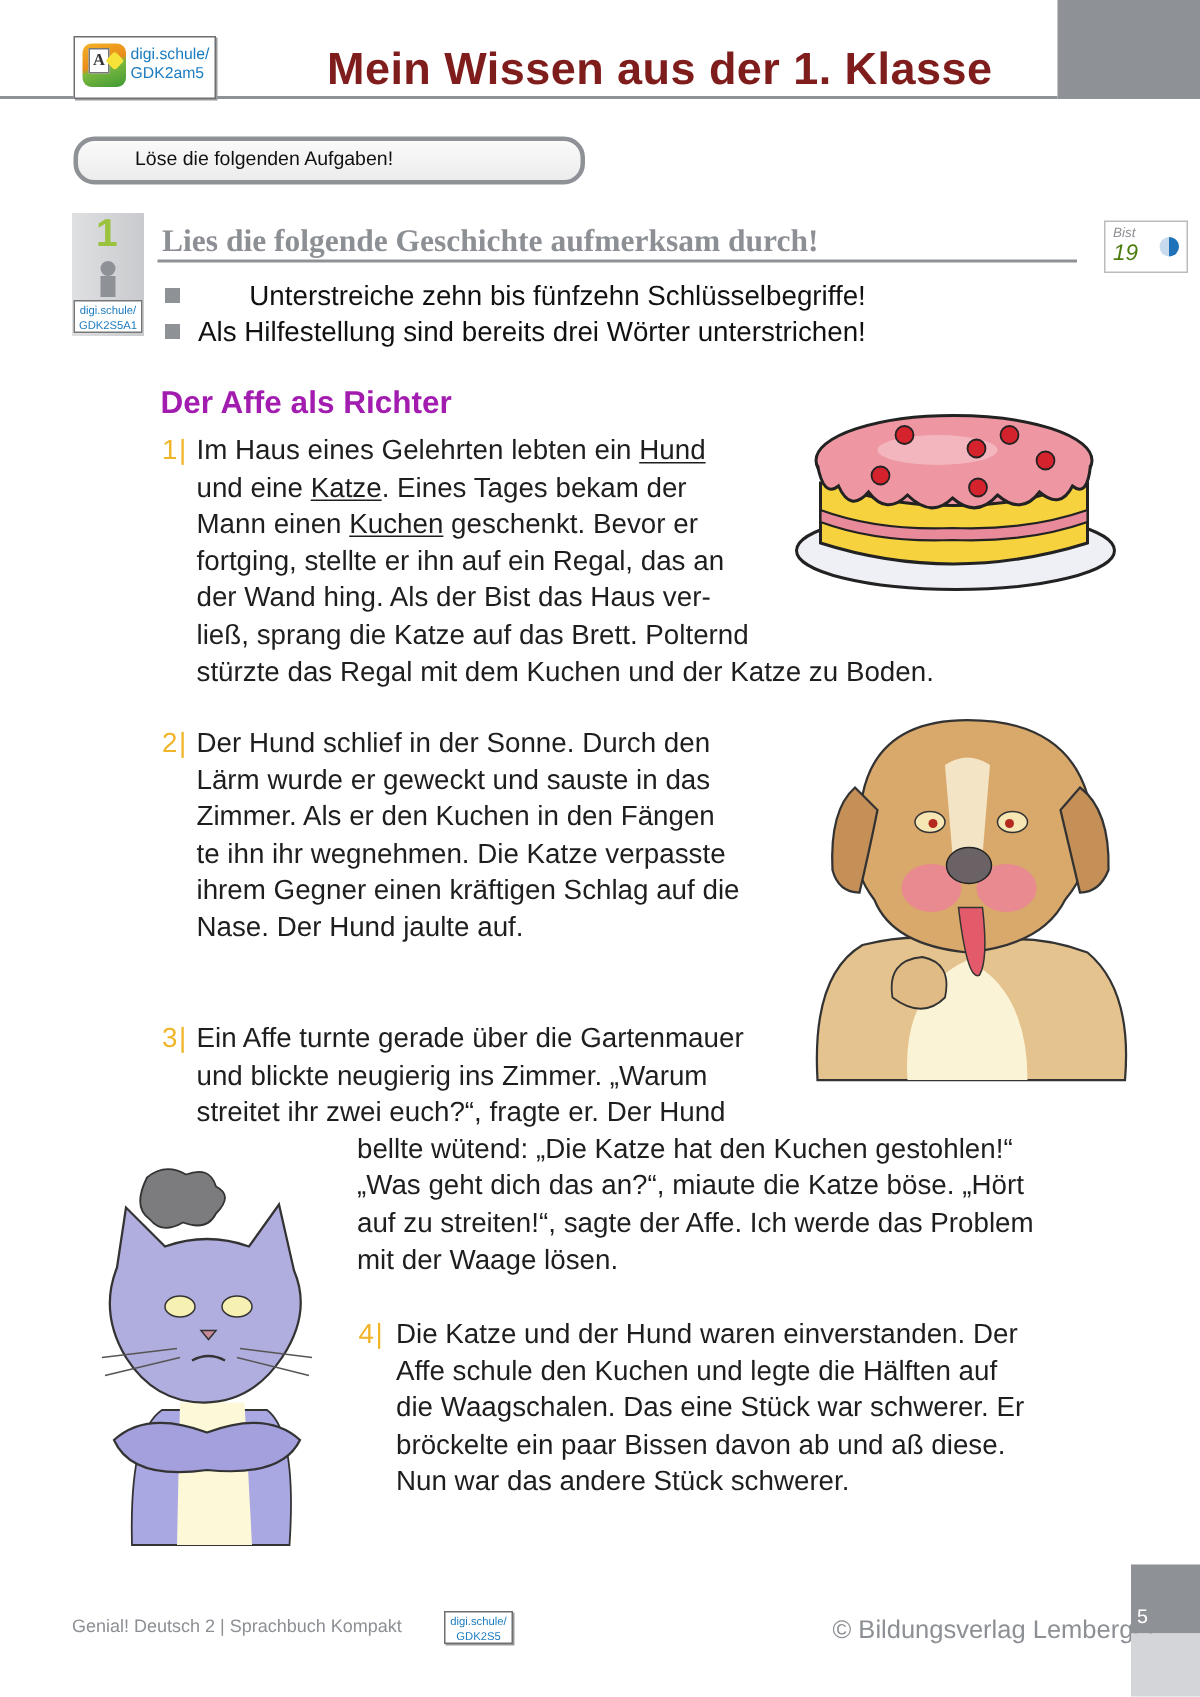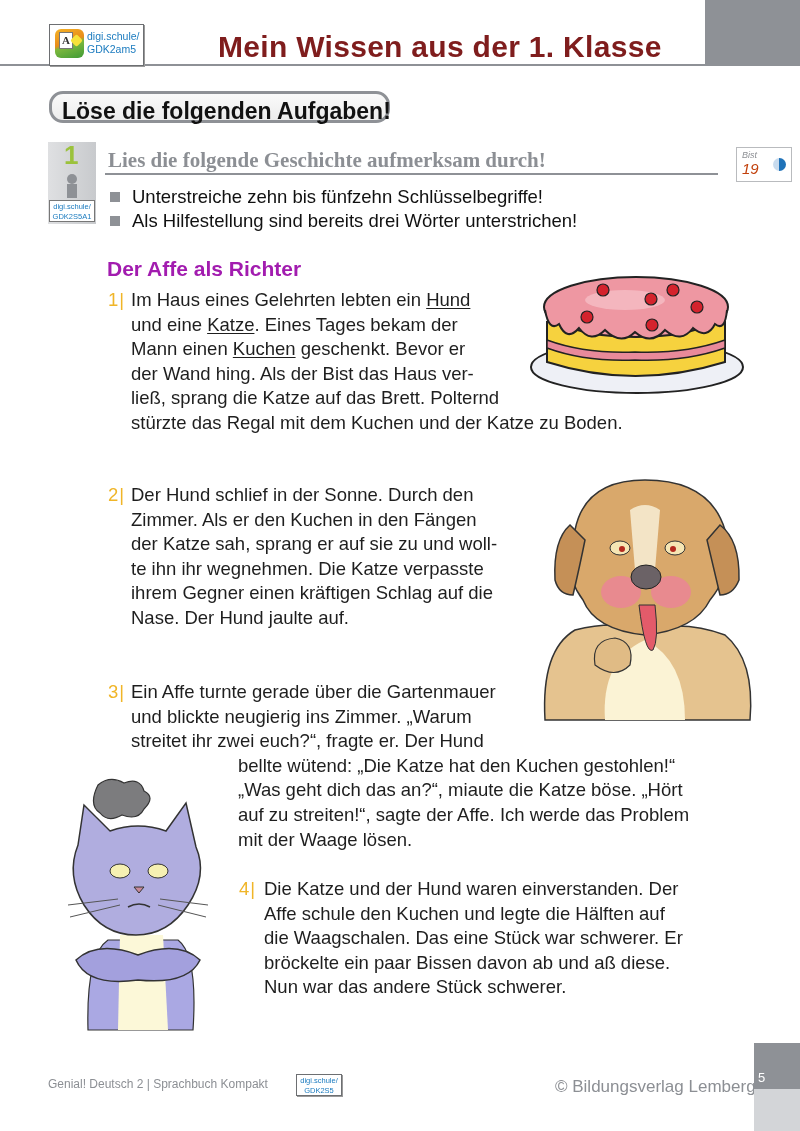--- a/index.html
+++ b/index.html
@@ -15,40 +15,40 @@
   .digi-badge .app-icon { position:absolute; left:5px; top:4px; width:29px; height:29px; border-radius:6px;
          background:linear-gradient(160deg,#f4b328 0%,#e98c1a 45%,#7cb83e 55%,#3f9a35 100%); }
   .digi-badge .app-icon .card { position:absolute; left:4px; top:3px; width:12px; height:15px; background:#fff; border:1px solid #777;
          font-family:"Liberation Serif", serif; font-size:11px; font-weight:bold; line-height:15px; text-align:center; color:#333; }
   .digi-badge .app-icon .arrow { position:absolute; left:17px; top:7px; width:9px; height:9px; background:#f7e23a; border-radius:2px; transform:rotate(45deg); }
   .digi-badge .txt { position:absolute; left:37px; top:5px; font-size:10.5px; line-height:13px; color:#1b7bbf; font-family:"Liberation Sans Narrow","Liberation Sans", sans-serif; }
 
   
   .task-pill { left:49px; top:91px; width:341px; height:32px; border:3px solid #8e9196; border-radius:14px;
          background:linear-gradient(#fafafa,#ececec); box-sizing:border-box; }
-  .task-pill span { position:absolute; left:10px; top:4px; font-size:23px; font-weight:bold; color:#111; white-space:nowrap; }
+  .task-pill span { position:absolute; left:38px; top:4px; font-size:13px; font-weight:normal; color:#111; white-space:nowrap; }
 
   
   .ex-marker { left:48px; top:142px; width:48px; height:82px; background:linear-gradient(90deg,#dfe0e2,#c8cacd); }
   .ex-num { left:64px; top:140px; font-size:26px; font-weight:bold; color:#9bc23c; }
   .ex-dot { left:67px; top:174px; width:10px; height:10px; border-radius:50%; background:#8e9196; }
   .ex-bar { left:67px; top:184px; width:10px; height:14px; background:#8e9196; }
   .ex-code { left:49px; top:200px; width:46px; height:22px; background:#fff; border:1px solid #777; font-size:7.5px; line-height:9.5px;
          color:#1b7bbf; text-align:center; padding-top:1px; box-sizing:border-box; }
 
   .ex-heading { left:108px; top:148px; font-size:21px; font-weight:bold; color:#8c8f94; white-space:nowrap;font-family:Liberation Serif, serif; }
   .ex-rule { left:105px; top:173px; width:613px; height:1.5px; background:#8e9196; }
   .bist-box { left:716px; top:147px; width:54px; height:33px; border:1px solid #b9bbbe; background:#fff;margin-left:20px; }
   .bist-box .lbl { position:absolute; left:5px; top:2px; font-size:9px; font-style:italic; color:#8c8f94; }
-  .bist-box .num { position:absolute; left:5px; top:12px; font-size:15px; font-style:italic; color:#c2410c; }
+  .bist-box .num { position:absolute; left:5px; top:12px; font-size:15px; font-style:italic; color:#4d7c0f; }
   .bist-box .circle { position:absolute; left:36px; top:10px; width:13px; height:13px; border-radius:50%;
          background:linear-gradient(90deg,#c8dbee 50%,#1f72b8 50%); }
 
   .bullets { left:110px; top:185px; font-size:18.5px; line-height:24px; color:#111; }
-  .bullets .b { display:flex; align-items:center; white-space:nowrap; }
+  .bullets .b { display:flex; align-items:center; white-space:nowrap;justify-content:space-between; }
   .bullets .sq { display:inline-block; width:10px; height:10px; background:#8e9196; margin-right:12px; flex:none; }
 
   
   .story-title { left:107px; top:257px; font-size:21px; font-weight:bold; color:#a21caf; white-space:nowrap; }
   .para { font-size:18.5px; line-height:24.6px; color:#1e1e1e; white-space:nowrap; }
   .para .ln { display:block; }
   .para .pnum { position:absolute; color:#f0b528; }
   .para .pnum i { font-style:normal; color:#f0b528; margin-left:1px; }
   u { text-decoration:underline; text-underline-offset:2px;margin-top:18px; }
 
@@ -112,30 +112,31 @@
   </div>
 </div>
 
 <div class="abs story-title">Der Affe als Richter</div>
 
 <div class="abs para" style="left:131px; top:288px;">
   <span class="pnum" style="left:-23px; top:0;"><span>1</span><i>|</i></span>
   <span class="ln"><span>Im Haus eines Gelehrten lebten ein </span><u>Hund</u><span></span></span>
   <span class="ln"><span>und eine </span><u>Katze</u><span>. Eines Tages bekam der</span></span>
   <span class="ln"><span>Mann einen </span><u>Kuchen</u><span> geschenkt. Bevor er</span></span>
+  <span class="ln">fortging, stellte er ihn auf ein Regal, das an</span>
   <span class="ln">der Wand hing. Als der Bist das Haus ver-</span>
   <span class="ln">ließ, sprang die Katze auf das Brett. Polternd</span>
   <span class="ln">stürzte das Regal mit dem Kuchen und der Katze zu Boden.</span>
 </div>
 
 <div class="abs para" style="left:131px; top:483px;">
   <span class="pnum" style="left:-23px; top:0;"><span>2</span><i>|</i></span>
   <span class="ln">Der Hund schlief in der Sonne. Durch den</span>
+  <span class="ln">Lärm wurde er geweckt und sauste in das</span>
   <span class="ln">Zimmer. Als er den Kuchen in den Fängen</span>
-  <span class="ln">der Katze sah, sprang er auf sie zu und woll-</span>
   <span class="ln">te ihn ihr wegnehmen. Die Katze verpasste</span>
   <span class="ln">ihrem Gegner einen kräftigen Schlag auf die</span>
   <span class="ln">Nase. Der Hund jaulte auf.</span>
 </div>
 
 <div class="abs para" style="left:131px; top:680px;">
   <span class="pnum" style="left:-23px; top:0;"><span>3</span><i>|</i></span>
   <span class="ln">Ein Affe turnte gerade über die Gartenmauer</span>
   <span class="ln">und blickte neugierig ins Zimmer. „Warum</span>
   <span class="ln">streitet ihr zwei euch?“, fragte er. Der Hund</span>

